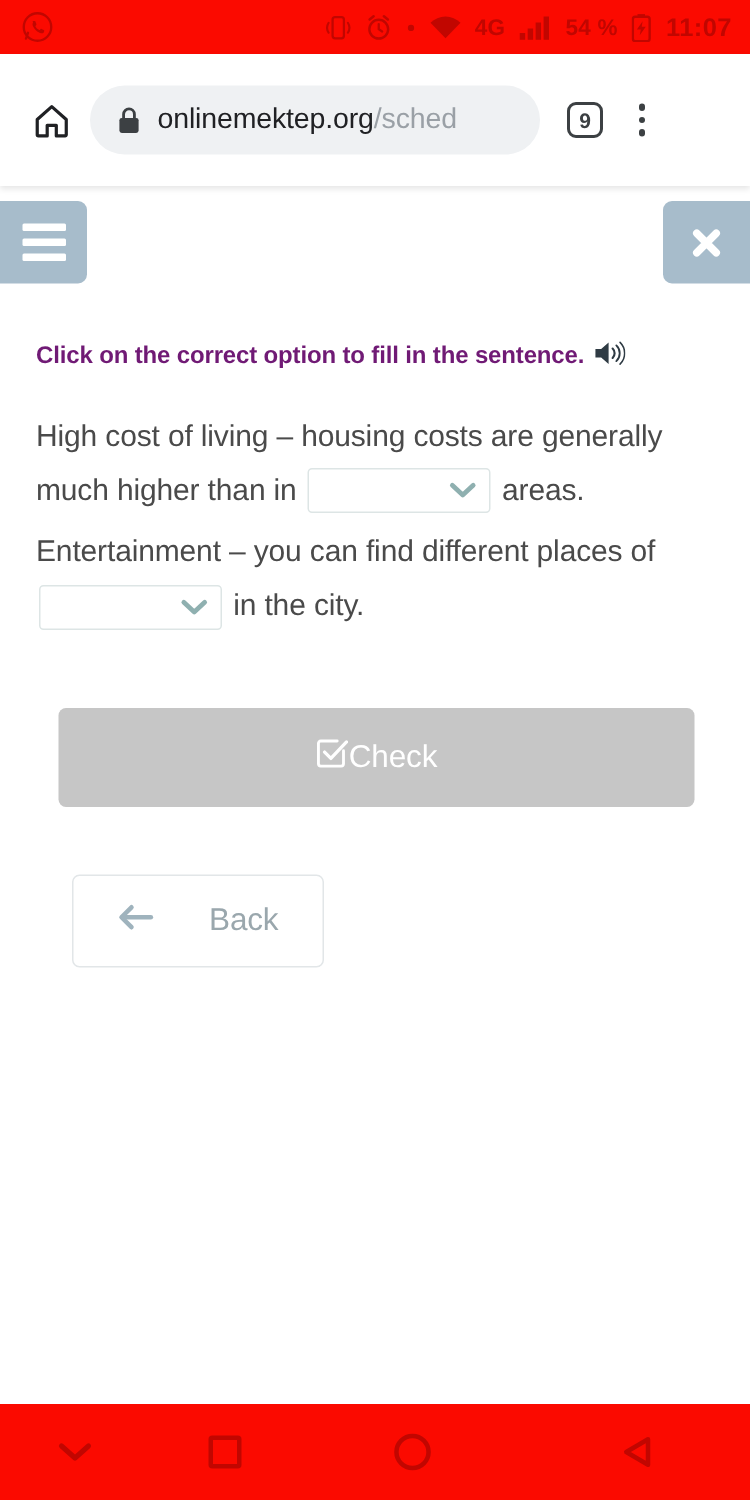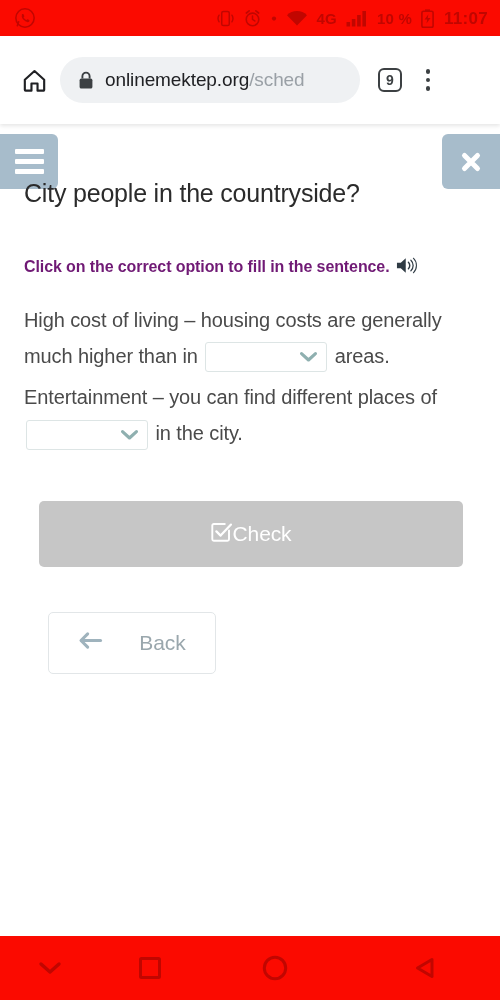--- a/index.html
+++ b/index.html
@@ -364,21 +364,21 @@
       </span>
       <span class="sb-text">4G</span>
       <span class="sb-icon">
         <svg width="22" height="17" viewBox="0 0 22 17">
           <rect x="0.5" y="12" width="3.6" height="4.5" fill="#c10600"></rect>
           <rect x="5.8" y="9" width="3.6" height="7.5" fill="#c10600"></rect>
           <rect x="11.1" y="5" width="3.6" height="11.5" fill="#c10600"></rect>
           <rect x="16.4" y="1" width="3.6" height="15.5" fill="#c10600"></rect>
         </svg>
       </span>
-      <span class="sb-text">10 %</span>
+      <span class="sb-text">54 %</span>
       <span class="sb-icon">
         <svg width="13" height="19" viewBox="0 0 13 19">
           <rect x="4" y="0.4" width="5" height="2" fill="#c10600"></rect>
           <rect x="0.9" y="2.2" width="11.2" height="16.2" rx="1.6" fill="none" stroke="#c10600" stroke-width="1.6"></rect>
           <path d="M7.4 5.2L3.6 10.6h2.6l-.7 3.9 4-5.6H6.8z" fill="#c10600"></path>
         </svg>
       </span>
       <span class="sb-clock">11:07</span>
     </div>
   </div>
@@ -419,21 +419,20 @@
         <i></i>
         <i></i>
       </button>
       <button class="close-btn">
         <svg width="26" height="26" viewBox="0 0 26 26">
           <path d="M6.5 6.5l13 13M19.5 6.5l-13 13" stroke="#ffffff" stroke-width="5" stroke-linecap="round"></path>
         </svg>
       </button>
     </div>
 
-    <h1 class="page-title">City people in the countryside?</h1>
 
     <div class="content">
 
       <p class="instruction"><span>Click on the correct option to fill in the sentence.</span><span class="speaker-icon"><svg width="21" height="19" viewBox="0 0 22 19">
               <path d="M1 6.6h4L10.2 2v15L5 12.4H1z" fill="#2f3b44"></path>
               <path d="M13 6.2a4.6 4.6 0 010 6.6" stroke="#2f3b44" stroke-width="1.5" fill="none" stroke-linecap="round"></path>
               <path d="M15.6 4a7.6 7.6 0 010 11" stroke="#2f3b44" stroke-width="1.3" fill="none" stroke-linecap="round"></path>
               <path d="M18.2 1.9a10.6 10.6 0 010 15.2" stroke="#2f3b44" stroke-width="1.1" fill="none" stroke-linecap="round"></path>
             </svg></span></p>
 

